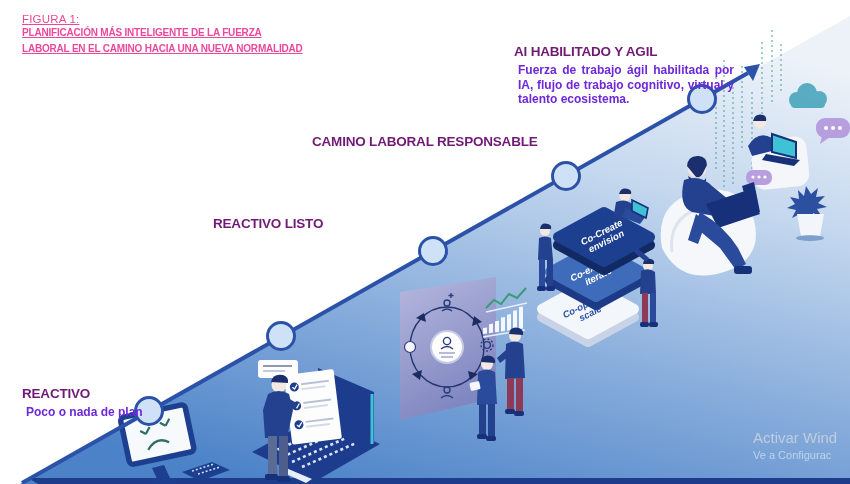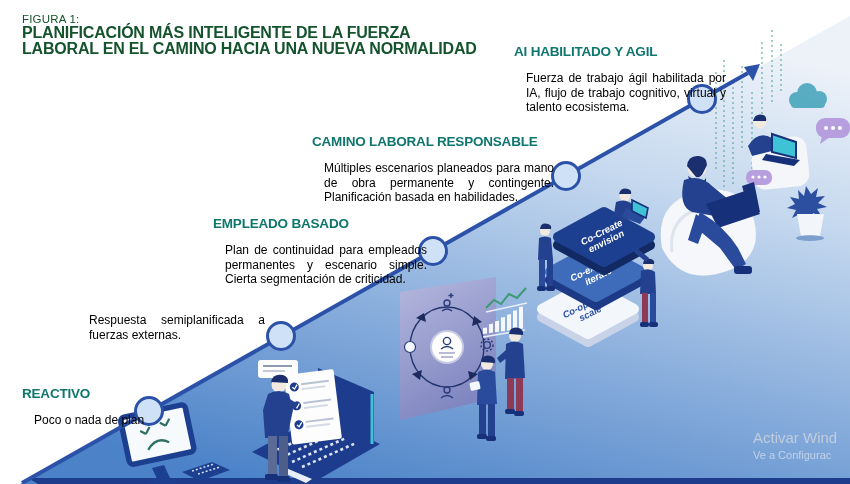--- a/index.html
+++ b/index.html
@@ -2,26 +2,26 @@
 <html><head>
 <meta charset="utf-8">
 <style>
   html,body{margin:0;padding:0;}
   body{
     width:850px;height:484px;position:relative;overflow:hidden;
     background:#ffffff;
     font-family:"Liberation Sans", sans-serif;
   }
   svg{position:absolute;top:0;left:0;}
-  .txt{position:absolute;color:#14532d;}
+  .txt{position:absolute;color:#ec4899;text-decoration:underline;}
   .fig-label{font-size:11.5px;letter-spacing:.2px;}
-  .fig-title{font-size:16px;font-weight:bold;line-height:16px;letter-spacing:-.2px;white-space:pre-line;}
+  .fig-title{font-size:10px;font-weight:bold;line-height:16px;letter-spacing:-.2px;white-space:pre-line;}
   .stage{position:absolute;}
-  .stage h3{margin:0 0 2px 0;font-size:13.5px;letter-spacing:-.2px;color:#0f766e;}
-  .stage p{margin:12px;font-size:12px;line-height:14.5px;text-align:justify;color:#000000;}
+  .stage h3{margin:0 0 2px 0;font-size:13.5px;letter-spacing:-.2px;color:#701a75;}
+  .stage p{margin:4px;font-size:12px;line-height:14.5px;text-align:justify;color:#6d28d9;font-weight:bold;}
   .stage.single p{text-align:right;}
   #wm{position:absolute;left:753px;top:429px;width:200px;pointer-events:none;}
   #wm .l1{font-size:15px;color:#c7d1de;opacity:.9;}
   #wm .l2{font-size:11px;color:#d2deee;opacity:.8;margin-top:3px;}
 </style>
 </head>
 <body>
 
 <svg width="850" height="484" viewBox="0 0 850 484">
   <defs>
@@ -318,31 +318,28 @@
   <div class="fig-title">PLANIFICACIÓN MÁS INTELIGENTE DE LA FUERZA
 LABORAL EN EL CAMINO HACIA UNA NUEVA NORMALIDAD</div>
 </div>
 
 <div class="stage single" style="left:22px;top:386px;">
   <h3>REACTIVO</h3>
   <p>Poco o nada de plan</p>
 </div>
 
 <div class="stage" style="left:77px;top:301px;width:200px;">
-  <p>Respuesta semiplanificada a fuerzas externas.</p>
 </div>
 
 <div class="stage" style="left:213px;top:216px;width:226px;">
-  <h3>EMPLEADO BASADO</h3>
-  <p>Plan de continuidad para empleados permanentes y escenario simple. Cierta segmentación de criticidad.</p>
+  <h3>REACTIVO LISTO</h3>
 </div>
 
 <div class="stage" style="left:312px;top:134px;width:254px;">
   <h3>CAMINO LABORAL RESPONSABLE</h3>
-  <p>Múltiples escenarios planeados para mano de obra permanente y contingente. Planificación basada en habilidades.</p>
 </div>
 
 <div class="stage" style="left:514px;top:44px;width:224px;">
   <h3>AI HABILITADO Y AGIL</h3>
   <p>Fuerza de trabajo ágil habilitada por IA, flujo de trabajo cognitivo, virtual y talento ecosistema.</p>
 </div>
 
 <div id="wm">
   <div class="l1">Activar Wind</div>
   <div class="l2">Ve a Configurac</div>

